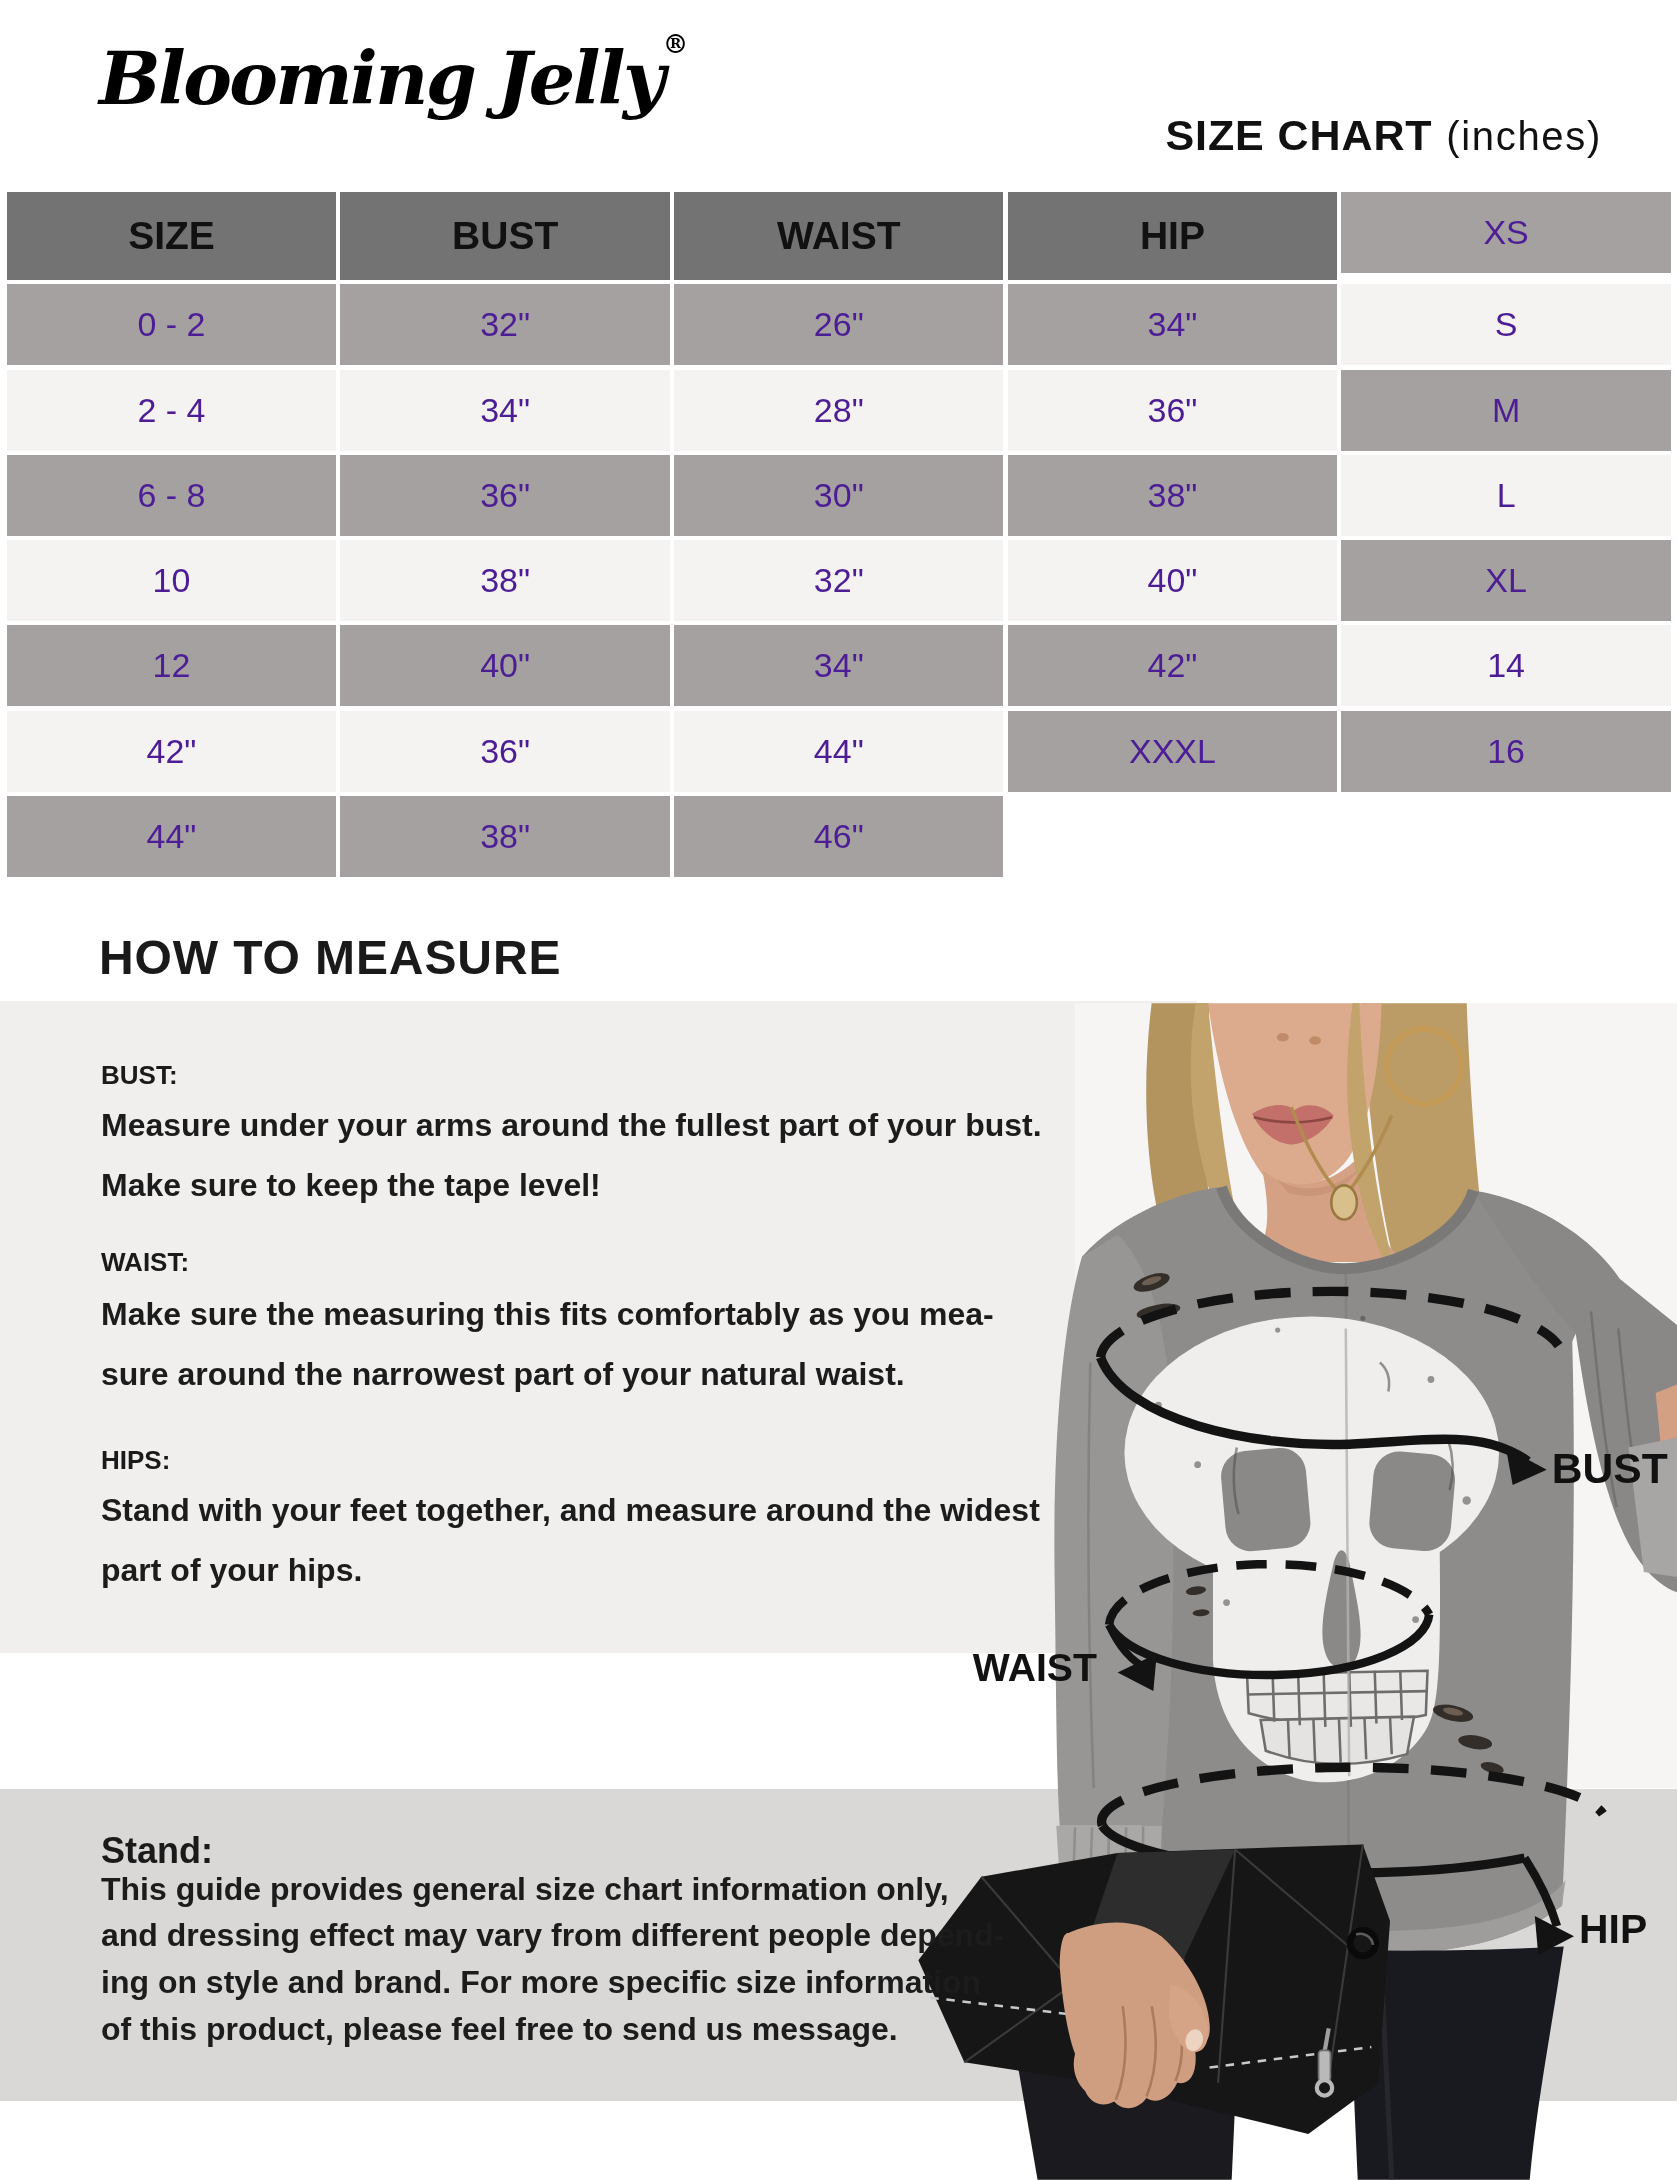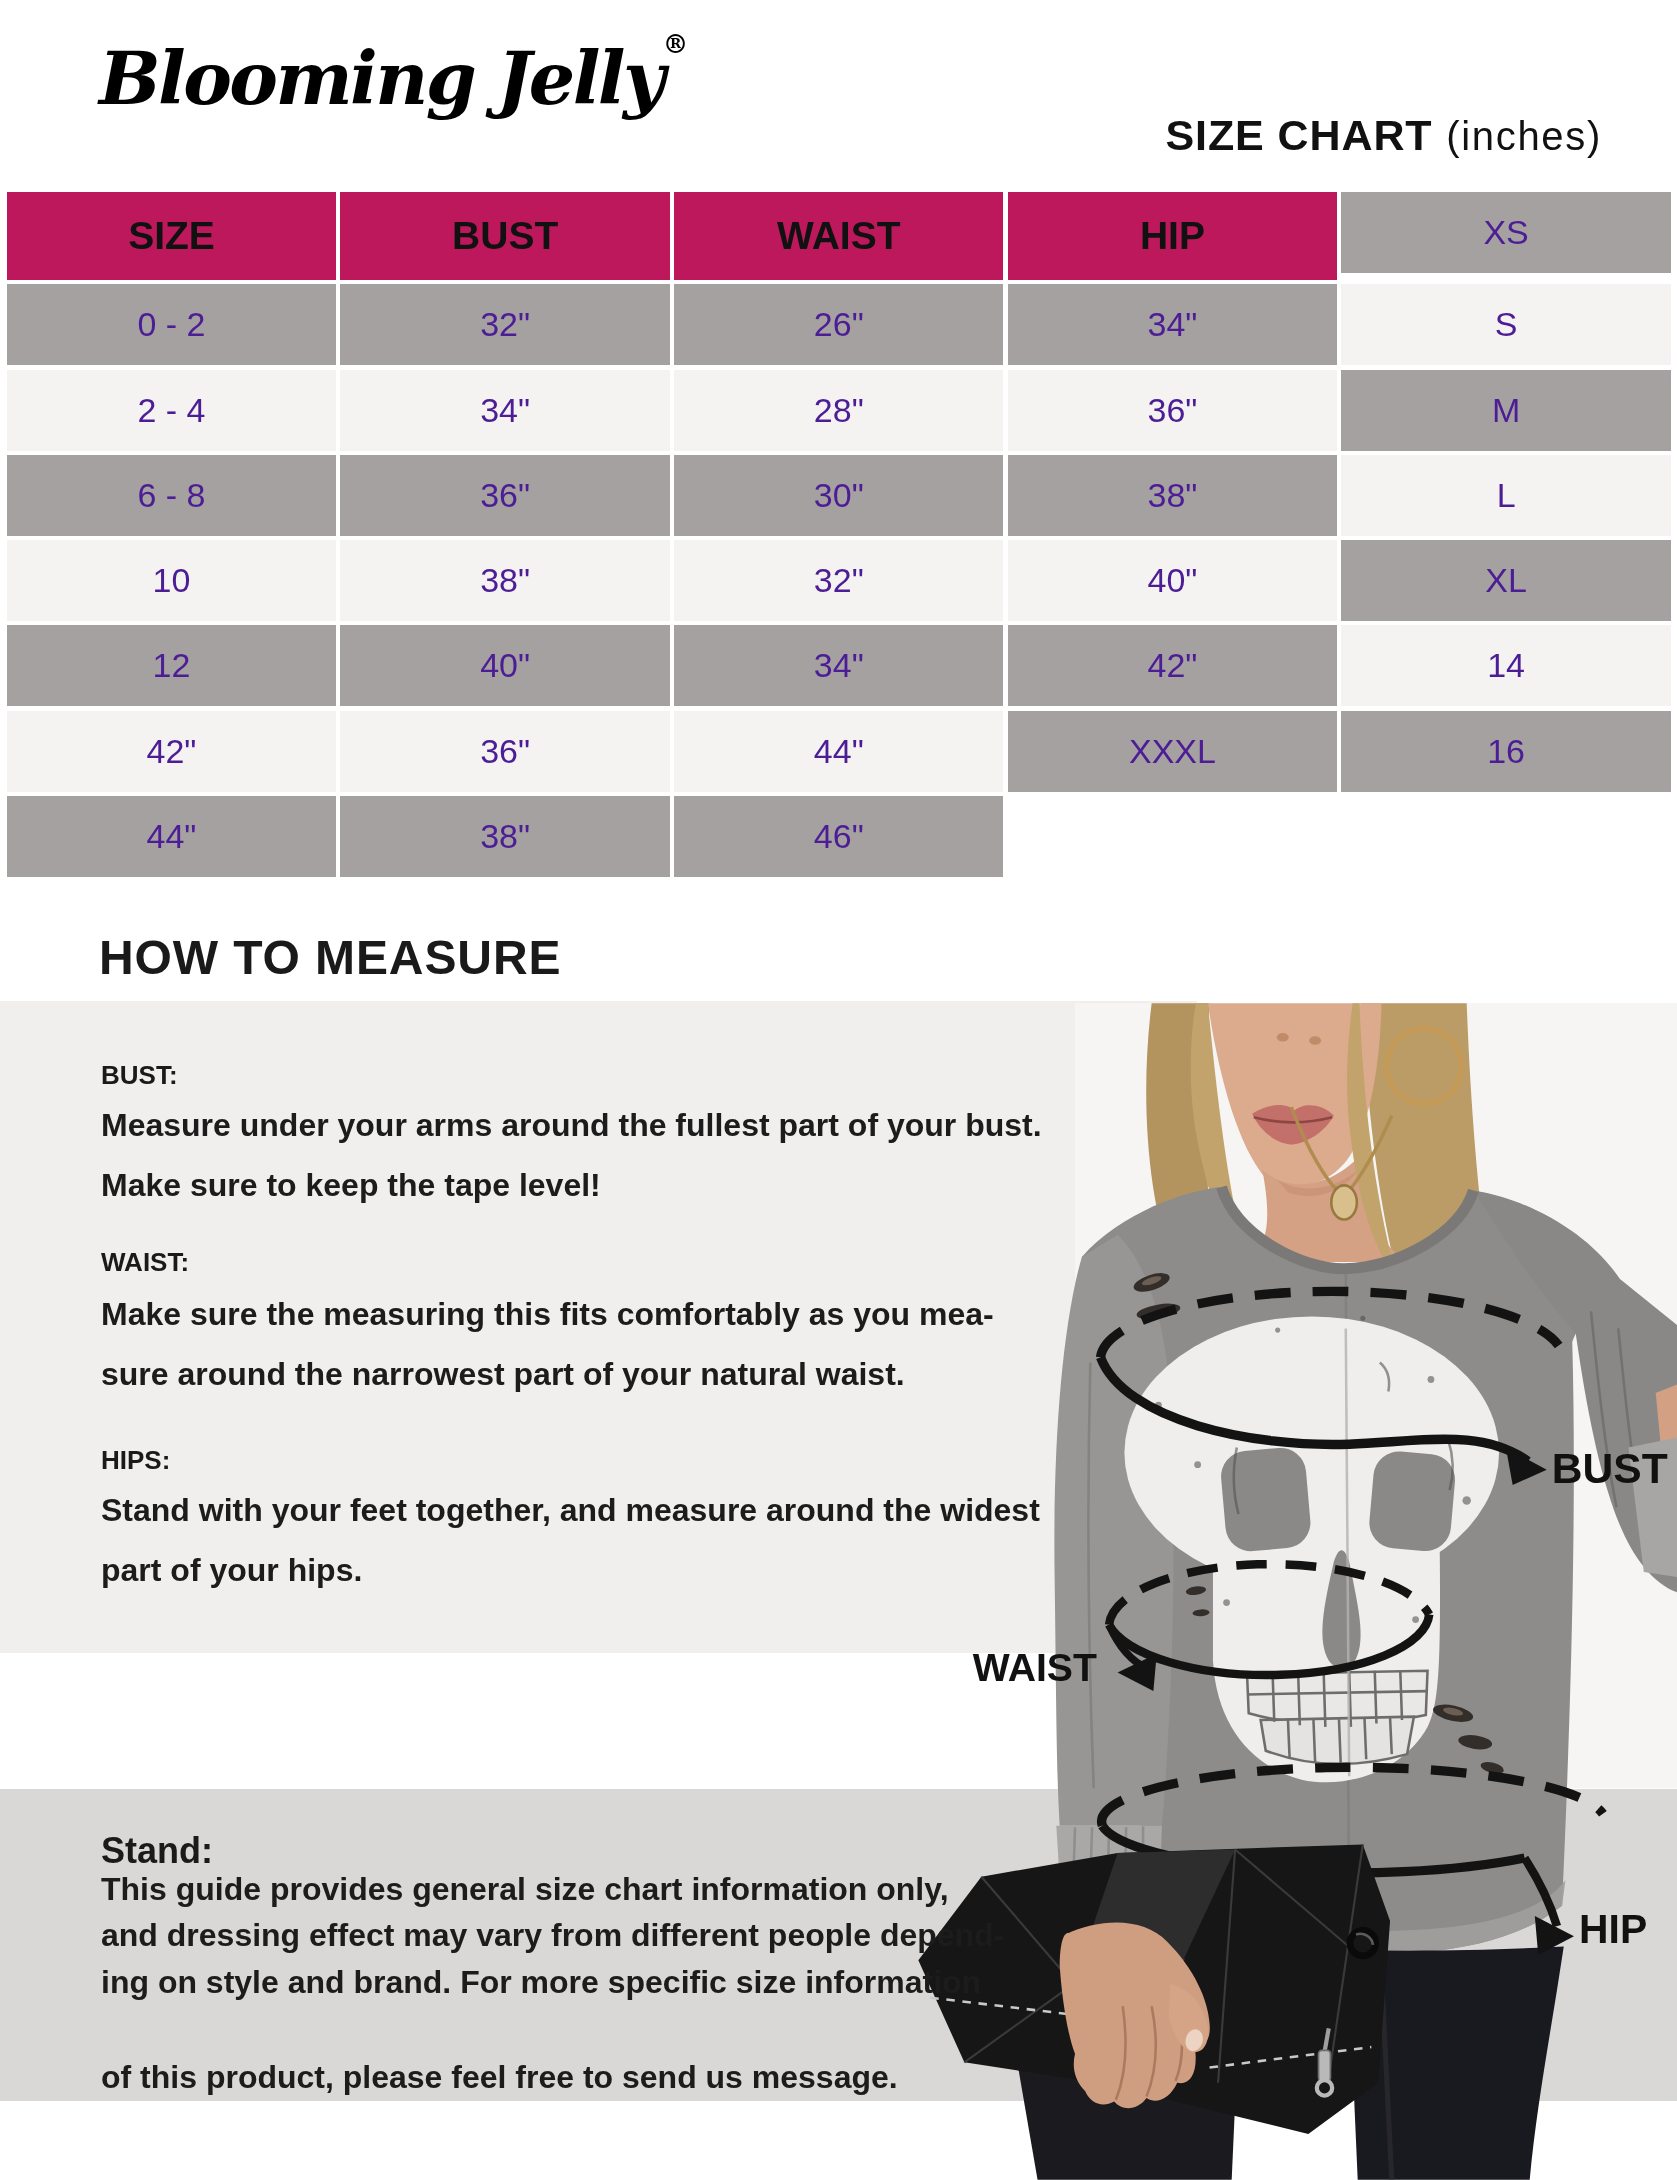--- a/index.html
+++ b/index.html
@@ -22,34 +22,34 @@
   .size-chart-title .unit { font-weight:400; font-size:40px; margin-left:13.6px; letter-spacing:1.7px; }
   
   .size-table {
     position:absolute; left:6.8px; top:192px; width:1664px;
     display:grid; grid-template-columns:repeat(5,1fr); gap:4.3px; background:#fff;
   }
   .size-table .cell {
     display:flex; align-items:center; justify-content:center;
     height:81px; font-size:34px; color:#4c1d95;
   }
-  .size-table .cell.head { height:88px; font-weight:700; font-size:39px; color:#111; background:#be185d; }
+  .size-table .cell.head { height:88px; font-weight:700; font-size:39px; color:#111; background:#737373; }
   .size-table .cell.dark  { background:#a5a1a0; }
   .size-table .cell.light { background:#f4f3f2; }
   
   .how-title { position:absolute; left:99px; top:930px; font-size:48px; font-weight:700; letter-spacing:0.9px; }
   .measure-panel { position:absolute; left:0; top:1001px; width:1197px; height:652px; background:#f0efed; z-index:0; }
   .note-panel    { position:absolute; left:0; top:1789px; width:1677px; height:312px; background:#d9d8d6; z-index:0; }
   .m-head { position:absolute; left:101px; font-size:26px; font-weight:700; z-index:3; }
   .m-line { position:absolute; left:101px; font-size:32px; color:#1c1c1c; white-space:nowrap; z-index:3;font-weight:bold; }
   .bust-h  { top:1060px; }  .bust-1  { top:1107px; } .bust-2  { top:1167px; }
   .waist-h { top:1247px; }  .waist-1 { top:1296px; } .waist-2 { top:1356px; }
   .hips-h  { top:1445px; }  .hips-1  { top:1492px; } .hips-2  { top:1552px; }
   .note-h  { top:1830px; font-size:36px; }
-  .note-1  { top:1871px; } .note-2 { top:1917px; } .note-3 { top:1964px; } .note-4 { top:2011px;margin-top:48px; }
+  .note-1  { top:1871px; } .note-2 { top:1917px; } .note-3 { top:1964px; } .note-4 { top:2011px; }
   
   .figure-svg { position:absolute; left:886px; top:1003px; width:791px; height:1177px; z-index:2; }
   .figure-svg text {
     font-family:"Liberation Sans", sans-serif; font-weight:700; fill:#111;
   }
 </style>
 </head>
 <body>
 
 <div class="logo"><span>Blooming Jelly</span><sup>®</sup></div>

